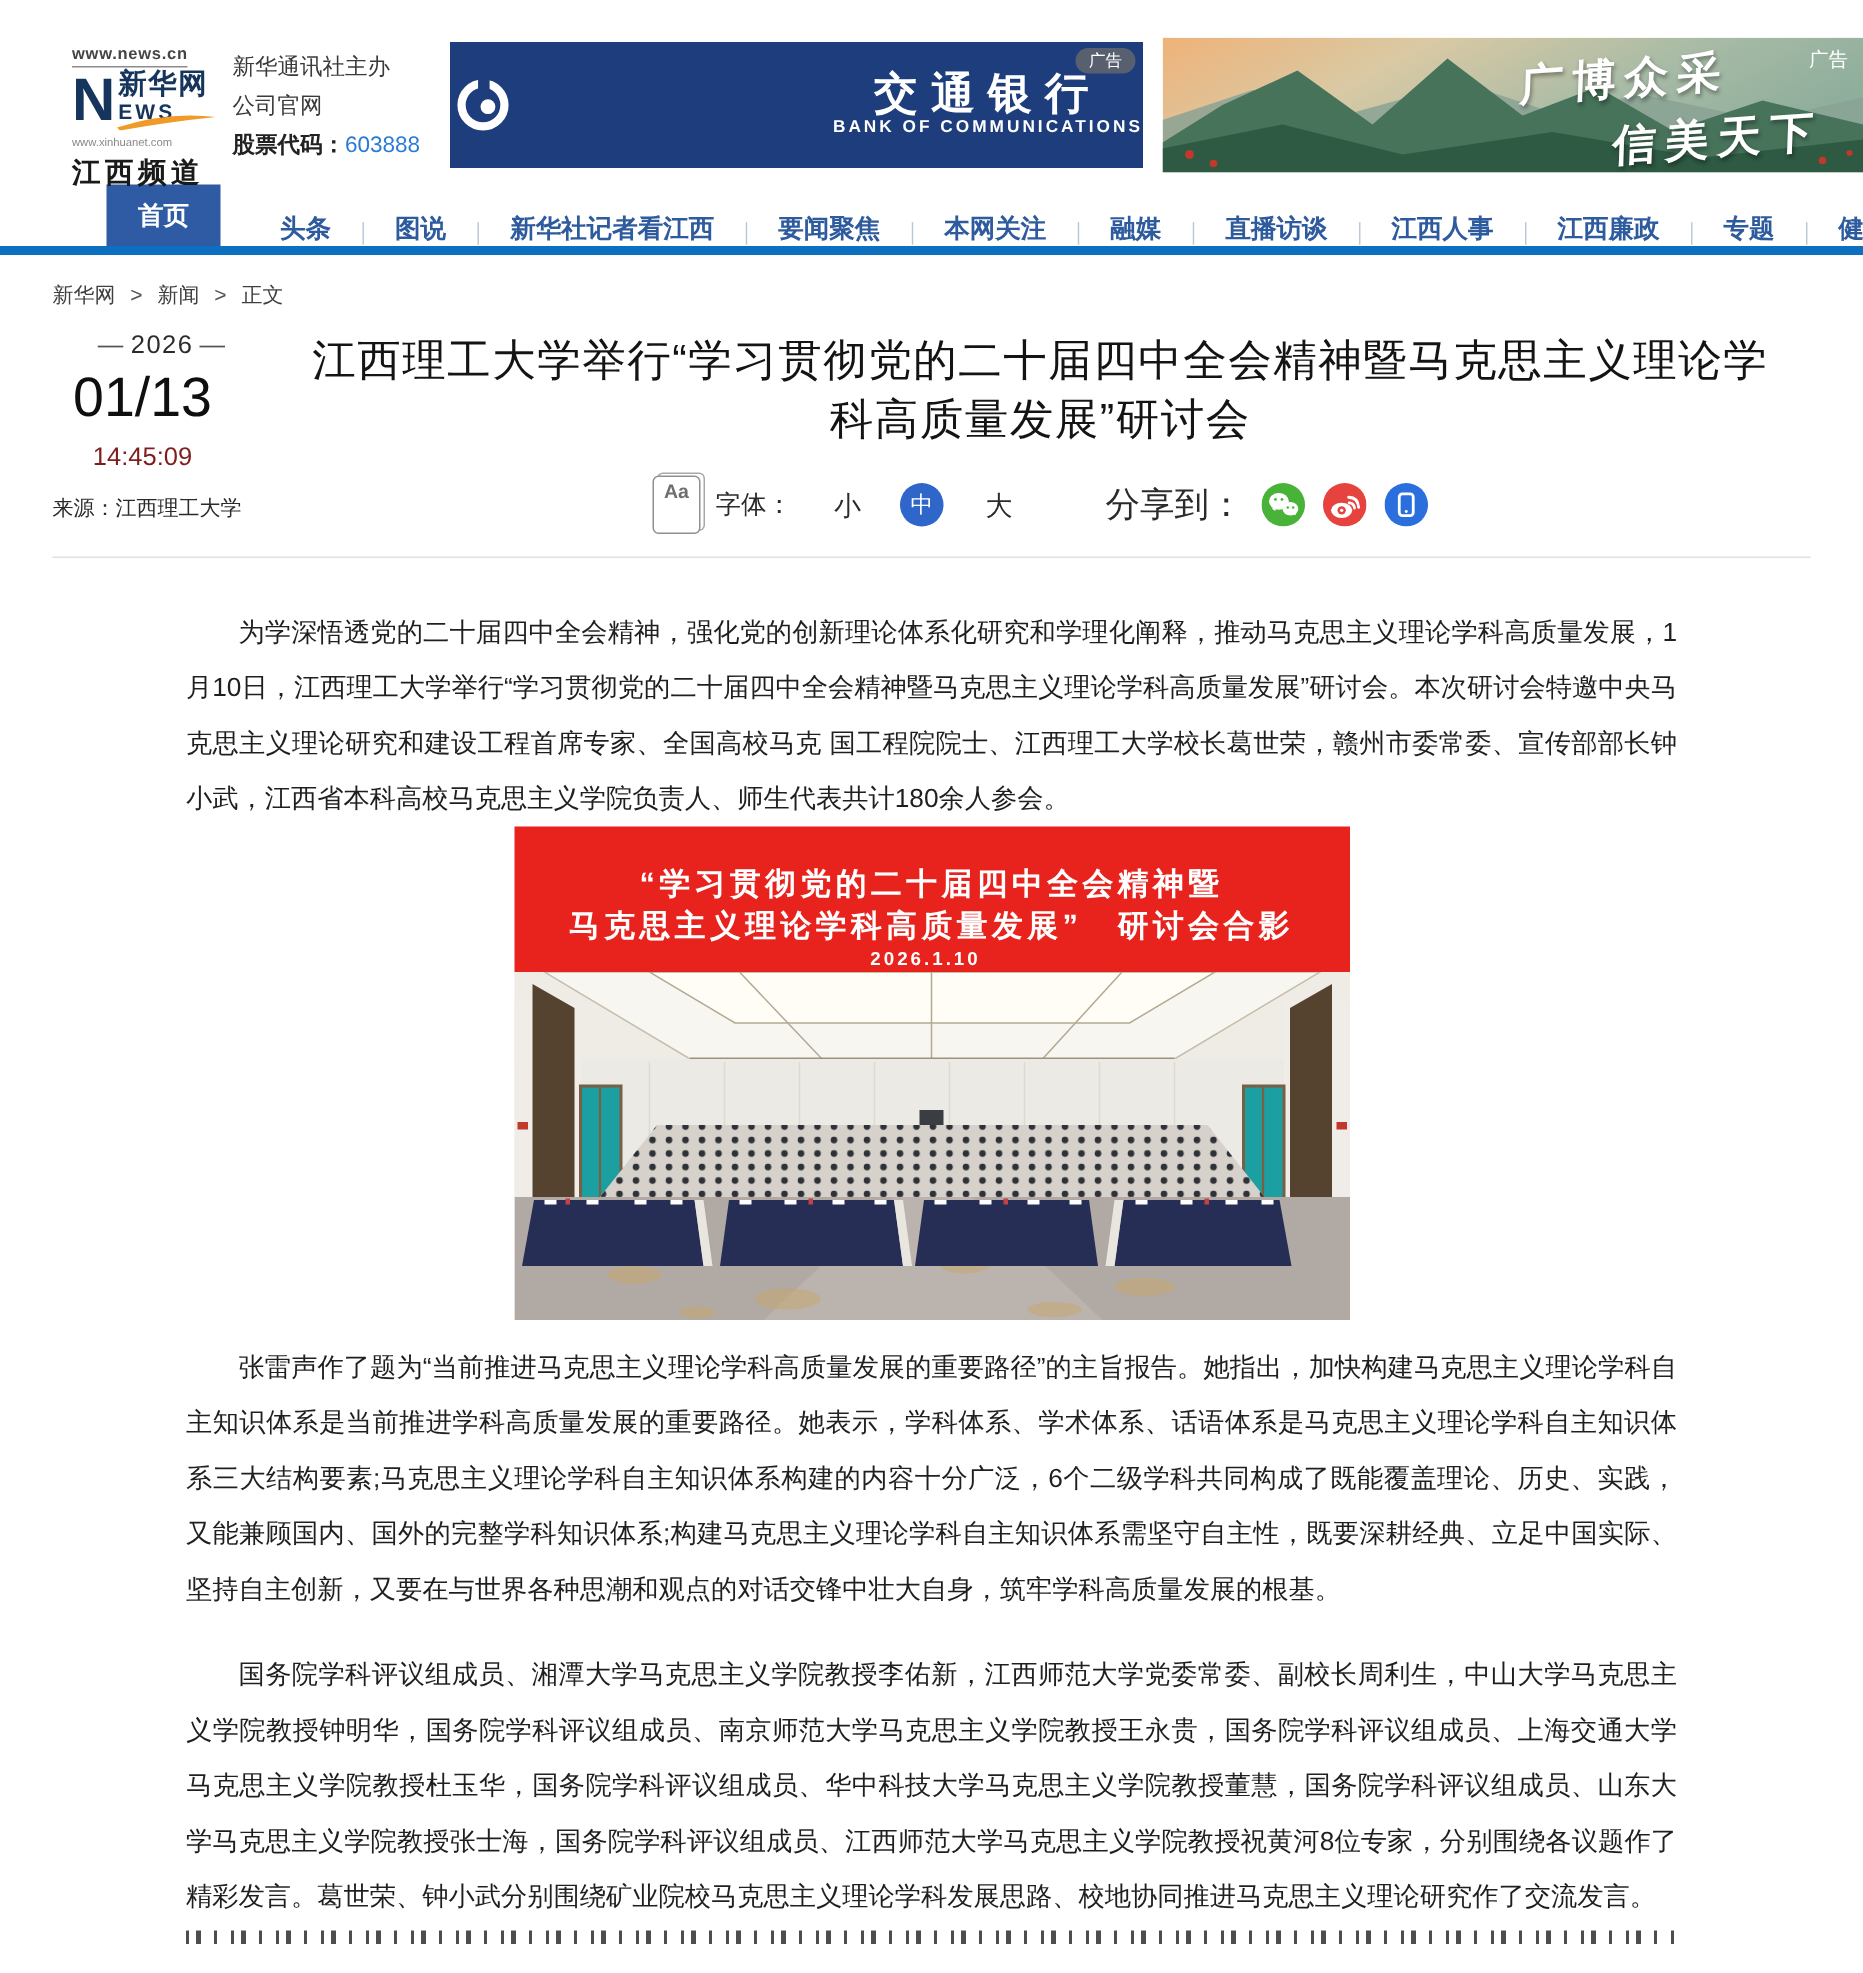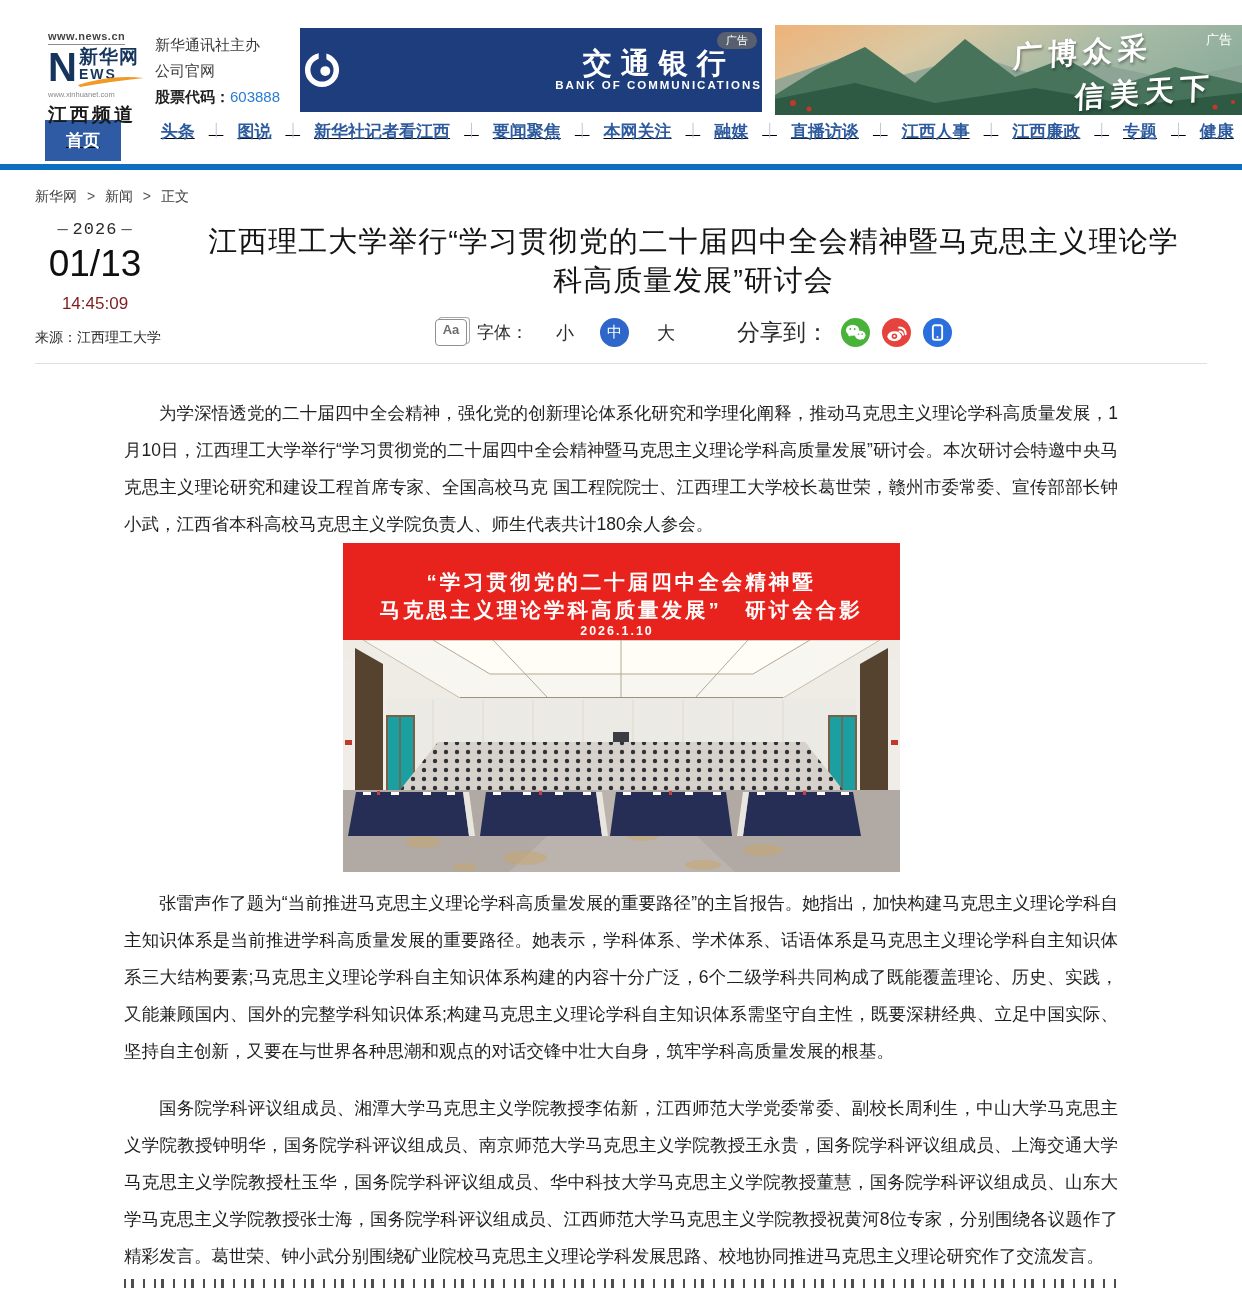--- a/index.html
+++ b/index.html
@@ -38,45 +38,45 @@
     letter-spacing: 2px; text-shadow: 1px 2px 3px rgba(0,0,0,.45); }
   .ad-right-slogan1 { position: absolute; left: 238px; top: 8px; color: #fff; font-size: 29px; font-weight: bold;
     font-family: "Liberation Serif", serif; transform: rotate(-4deg) skewX(-6deg);
     letter-spacing: 6px; text-shadow: 1px 2px 3px rgba(0,0,0,.4); }
   .ad-right-slogan2 { position: absolute; left: 300px; top: 48px; color: #fff; font-size: 29px; font-weight: bold;
     font-family: "Liberation Serif", serif; transform: rotate(-4deg) skewX(-6deg);
     letter-spacing: 6px; text-shadow: 1px 2px 3px rgba(0,0,0,.4); }
   .ad-tag-plain { position: absolute; top: 6px; right: 10px; color: #fff; font-size: 13px; }
 
   
-  .navbar { height: 44px; display: flex; align-items: flex-start; padding-left: 45px; background: #fff; text-decoration: underline; }
+  .navbar { height: 44px; display: flex; align-items: flex-end; padding-left: 71px; background: #fff; }
   .nav-item { color: #2e5b9e; font-size: 17px; font-weight: 600; text-decoration: none; padding: 0 3px;
     white-space: nowrap; cursor: pointer; }
   .nav-item.active { background: #2e5ba4; color: #fff; padding: 9px 21px; }
   .nav-sep { color: #b9c5d8; font-size: 15px; margin: 0 11px; }
   .nav-underline { height: 6px; background: #0d6fbf; }
 
   
   .content { width: 1172px; margin: 0 auto; }
   .breadcrumb { margin-top: 18px; font-size: 14px; color: #3f3f3f; }
   .breadcrumb a { color: #3f3f3f; text-decoration: none; cursor: pointer; }
   .crumb-sep { margin: 0 6px; color: #555; }
 
   .article-head { display: flex; margin-top: 14px; }
   .date-col { width: 165px; flex: none; }
-  .date-year { width: 120px; text-align: center; font-size: 17px; color: #2b2b2b; letter-spacing: 1px; font-family: Liberation Mono, monospace; }
+  .date-year { width: 120px; text-align: right; font-size: 17px; color: #2b2b2b; letter-spacing: 1px; }
   .date-dash { color: #555; margin: 0 4px; }
   .date-md { width: 120px; text-align: center; font-size: 37px; color: #0f0f0f; margin-top: 4px; }
   .date-time { width: 120px; text-align: center; font-size: 17px; color: #7f1d1d; margin-top: 9px; }
   .date-source { font-size: 14px; color: #2b2b2b; margin-top: 15px; white-space: nowrap; }
   .title-col { flex: 1; padding: 0 24px 0 4px; }
   .article-title { font-size: 29px; line-height: 39px; font-weight: normal; color: #141414;
     text-align: center; letter-spacing: 1px; margin-top: 2px; }
   .widgets { display: flex; justify-content: center; align-items: center; margin-top: 17px; }
-  .aa-icon { position: relative; width: 32px; height: 27px; border: 1.5px solid #909090; border-radius: 4px;
+  .aa-icon { position: relative; width: 32px; height: 39px; border: 1.5px solid #909090; border-radius: 4px;
     background:#fff; color: #6e6e6e; font-size: 13px; font-weight: bold; text-align: center; line-height: 20px;
     box-shadow: 3px -2px 0 -1px #fff, 3px -2px 0 0 #a8a8a8; cursor: pointer; }
   .widget-label { font-size: 17px; color: #2b2b2b; margin-left: 10px; }
   .fs-plain { font-size: 18px; color: #2b2b2b; margin-left: 28px; cursor: pointer; }
   .fs-circle { display: inline-flex; align-items: center; justify-content: center; width: 29px; height: 29px;
     border-radius: 50%; background: #2f66c9; color: #fff; font-size: 15px; margin-left: 26px; cursor: pointer; }
   .share-label { font-size: 23px; color: #2b2b2b; margin-left: 62px; }
   .share-icon { width: 29px; height: 29px; margin-left: 12px; cursor: pointer; display: inline-block; }
 
   .head-sep { border: none; border-top: 1px solid #e0e0e0; margin-top: 15px; }

